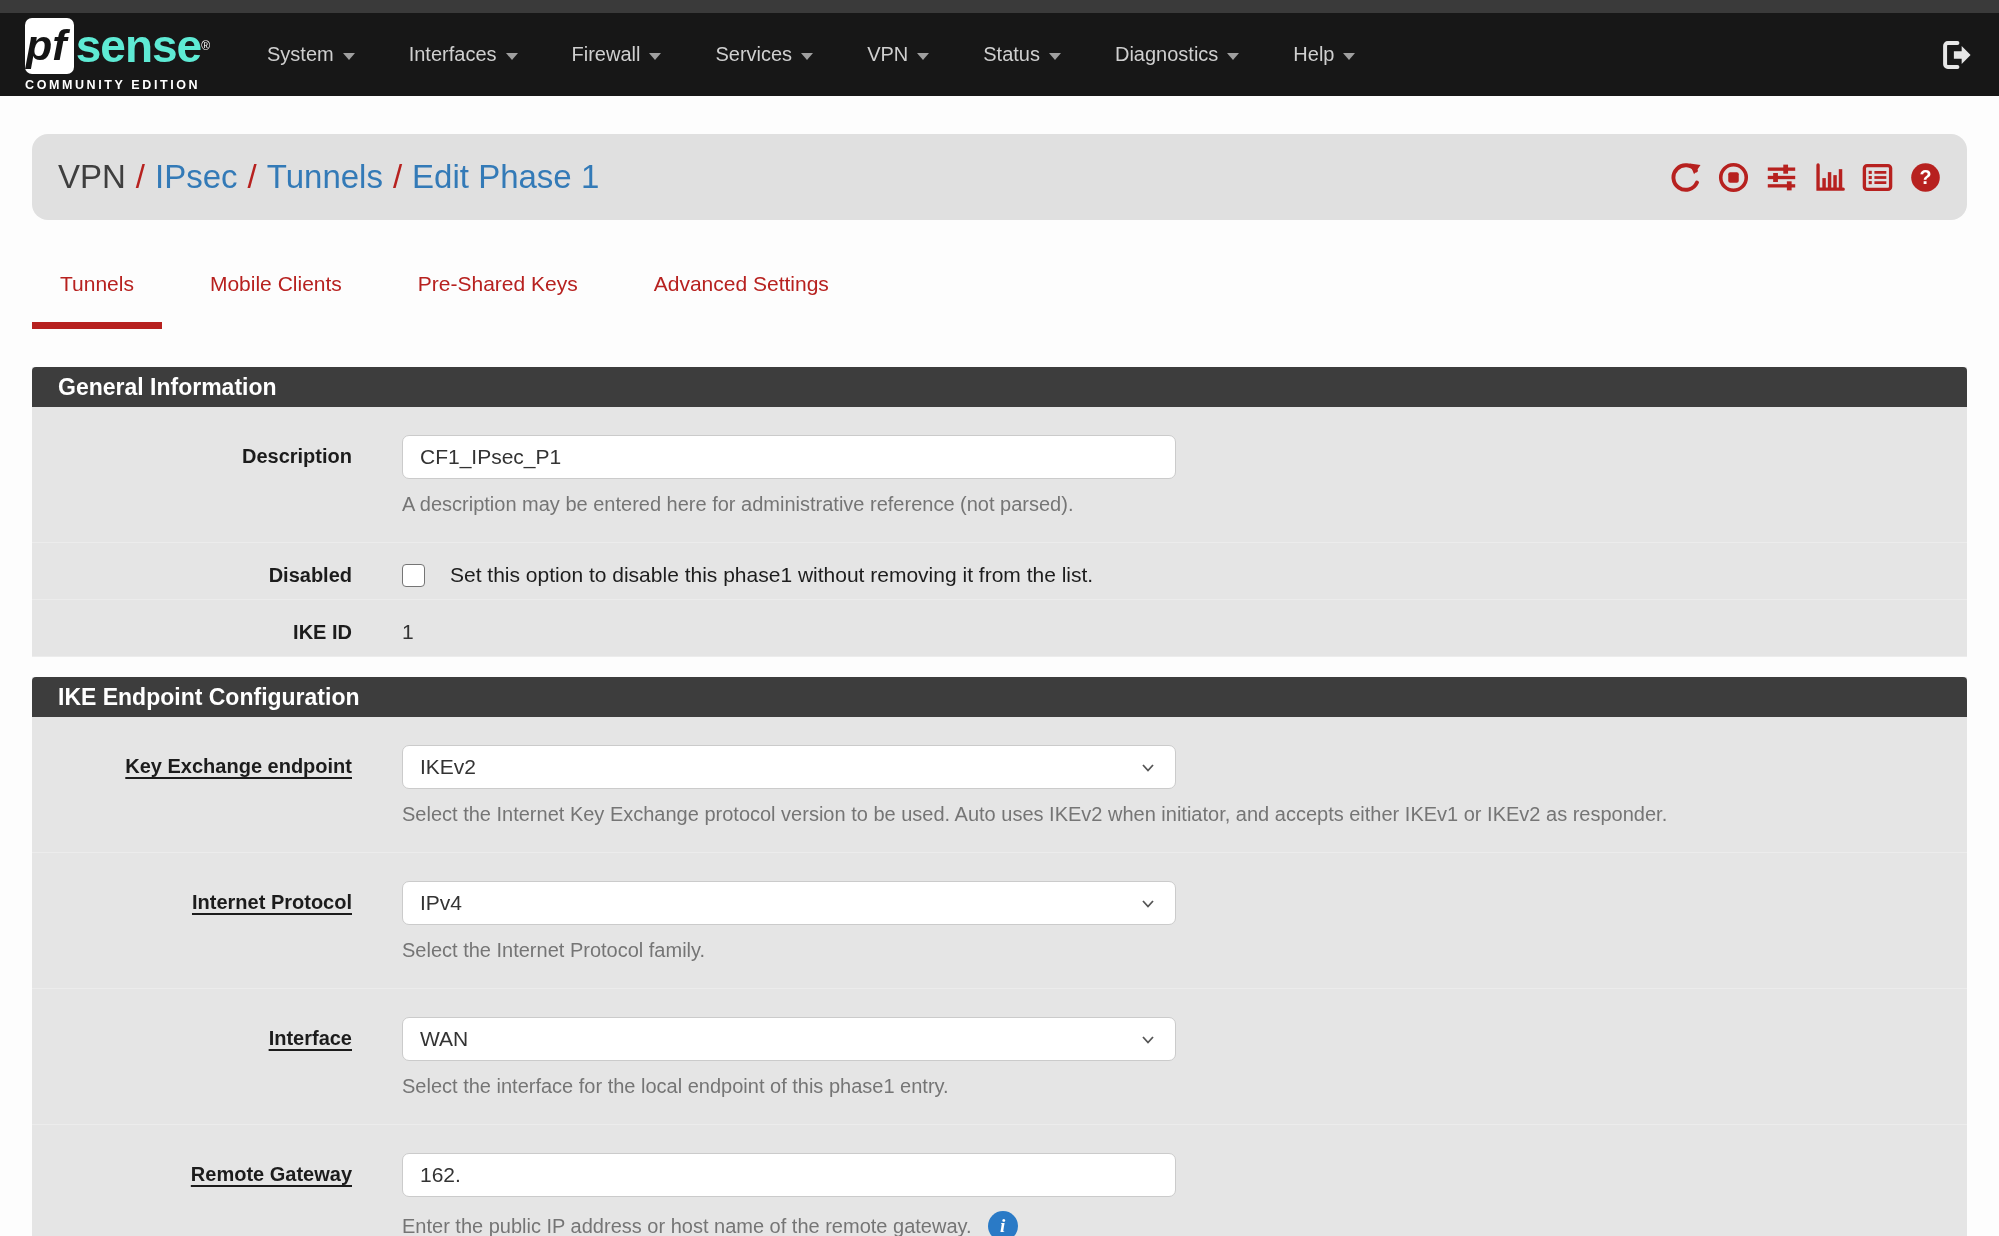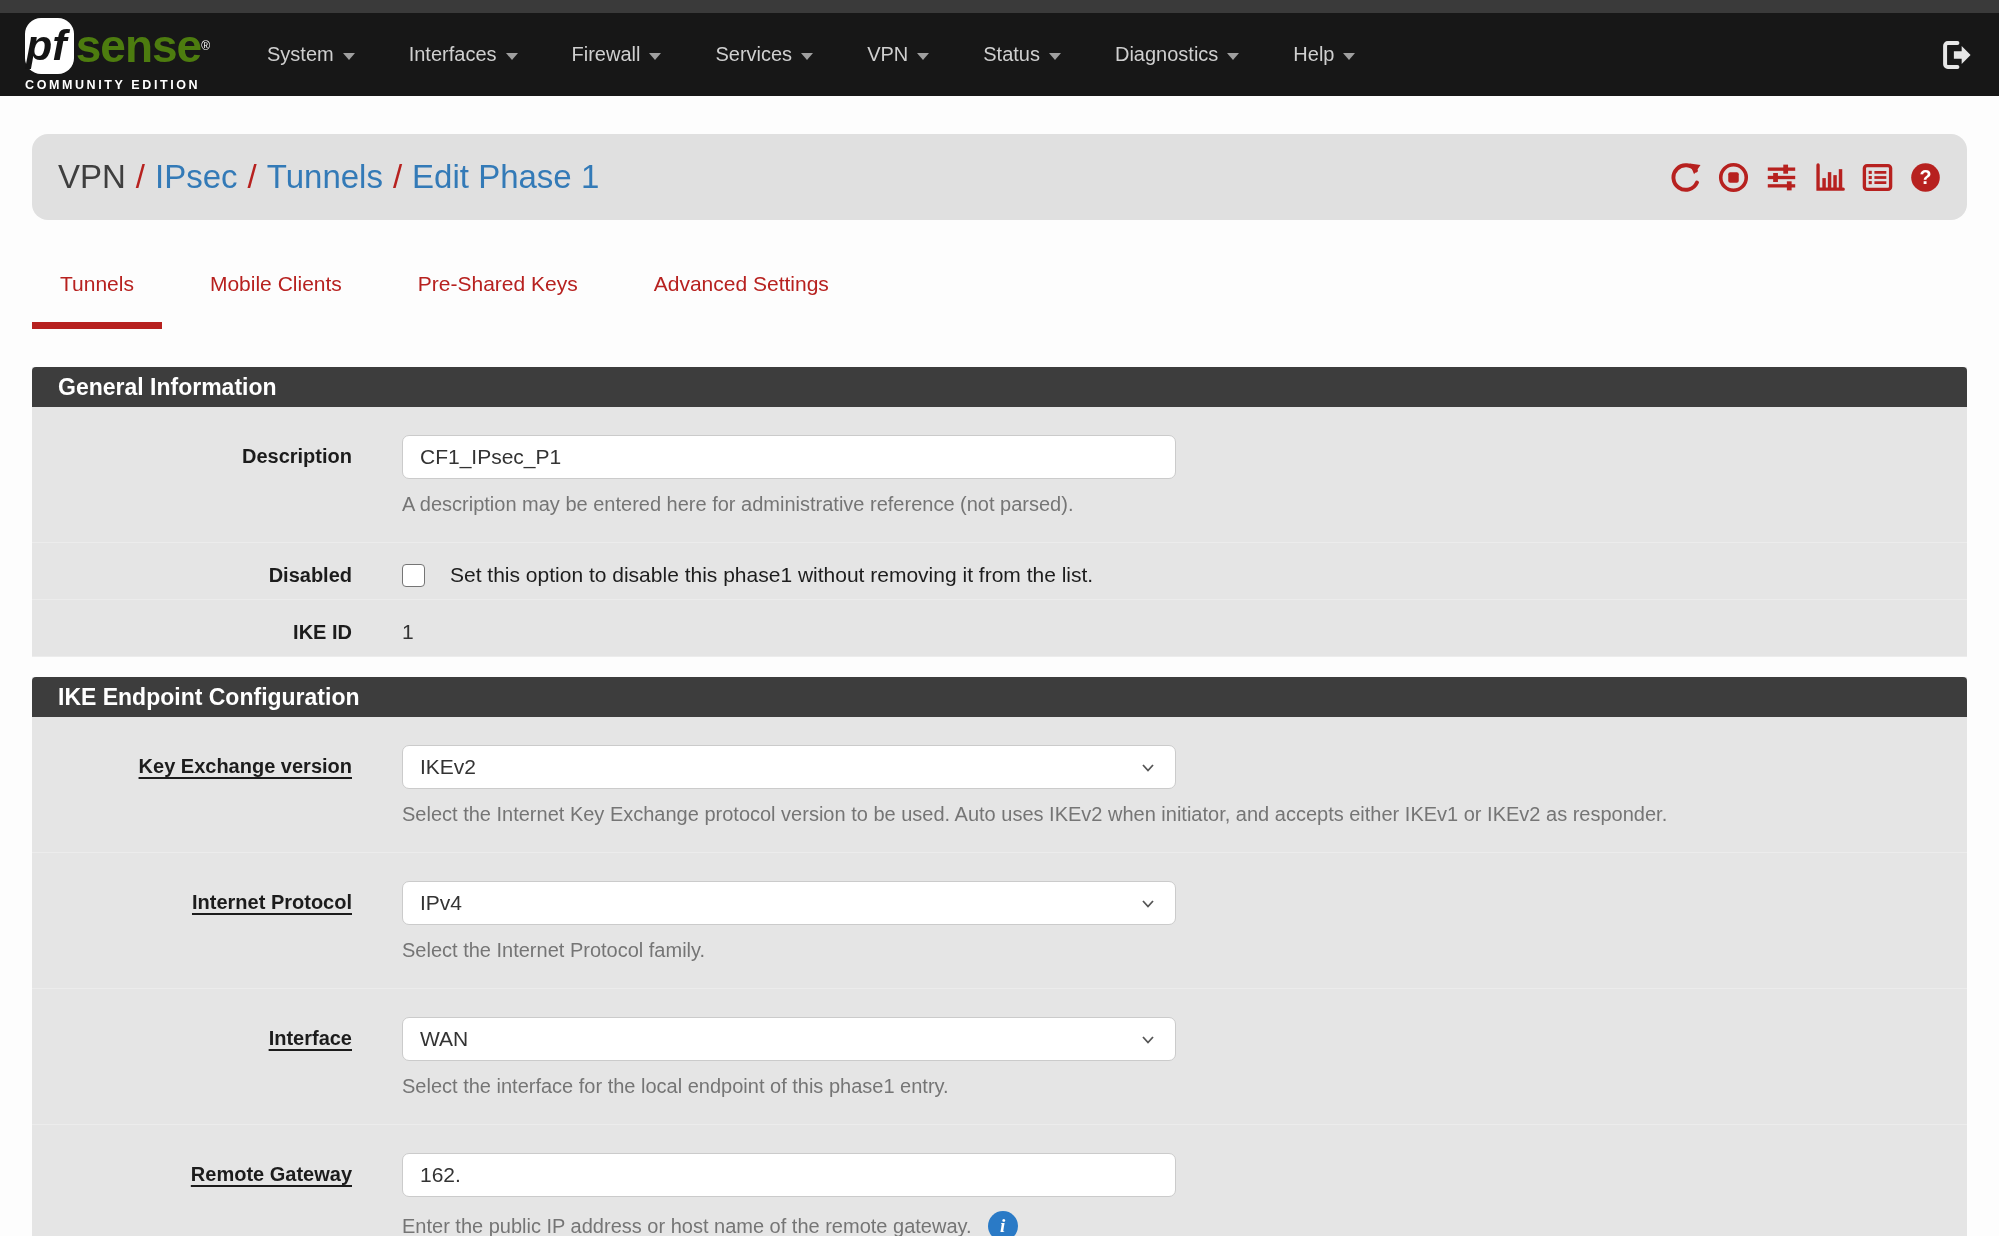--- a/index.html
+++ b/index.html
@@ -4,24 +4,24 @@
 <style>
   * { margin:0; padding:0; box-sizing:border-box; }
   html,body { width:1999px; height:1236px; overflow:hidden;
     font-family:"Liberation Sans","DejaVu Sans",sans-serif; background:#fdfdfd; color:#222; }
 
   
   .topstrip { height:13px; background:#3a3a3a; }
   .navbar { height:83px; background:#171717; display:flex; align-items:center; }
   .brand { margin-left:25px; width:185px; }
   .brand-row { display:flex; align-items:center; }
-  .pf-box { background:#fff; color:#141414; border-radius:16px; width:62px; height:56px;
+  .pf-box { background:#fff; color:#141414; border-radius:7px; width:62px; height:56px;
     font-size:43px; font-weight:bold; font-style:italic; display:flex; align-items:center;
     justify-content:center; padding-right:6px; }
-  .sense { color:#4d7c0f; font-size:46px; font-weight:bold; letter-spacing:-1px; margin-left:2px; }
+  .sense { color:#5eead4; font-size:46px; font-weight:bold; letter-spacing:-1px; margin-left:2px; }
   .reg { color:#fff; font-size:12px; vertical-align:super; }
   .brand-sub { color:#fff; font-size:12.5px; font-weight:bold; letter-spacing:2.6px; margin-top:4px; }
   .nav-items { display:flex; margin-left:30px; }
   .nav-item { color:#cfcfcf; font-size:20px; padding:0 27px; cursor:pointer; display:flex;
     align-items:center; text-decoration:none; }
   .caret { display:inline-block; width:0; height:0; border-left:6px solid transparent;
     border-right:6px solid transparent; border-top:7px solid #9f9f9f; margin-left:9px; margin-top:3px; }
   .nav-right { margin-left:auto; margin-right:26px; }
 
   
@@ -223,21 +223,21 @@
     </div>
   </div>
 </section>
 
 <section class="panel">
   <div class="panel-head">
     <span>IKE Endpoint Configuration</span>
   </div>
 
   <div class="frow">
-    <div class="flabel ul-label">Key Exchange version</div>
+    <div class="flabel ul-label">Key Exchange endpoint</div>
     <div class="fcontrol">
       <div class="select">
         <span>IKEv2</span>
         <svg class="chev" viewBox="0 0 20 20">
           <polyline points="5,8 10,13.5 15,8" fill="none" stroke="#555" stroke-width="1.8"></polyline>
           </svg>
       </div>
       <div class="help">
         <span>Select the Internet Key Exchange protocol version to be used. Auto uses IKEv2 when initiator, and accepts either IKEv1 or IKEv2 as responder.</span>
       </div>

